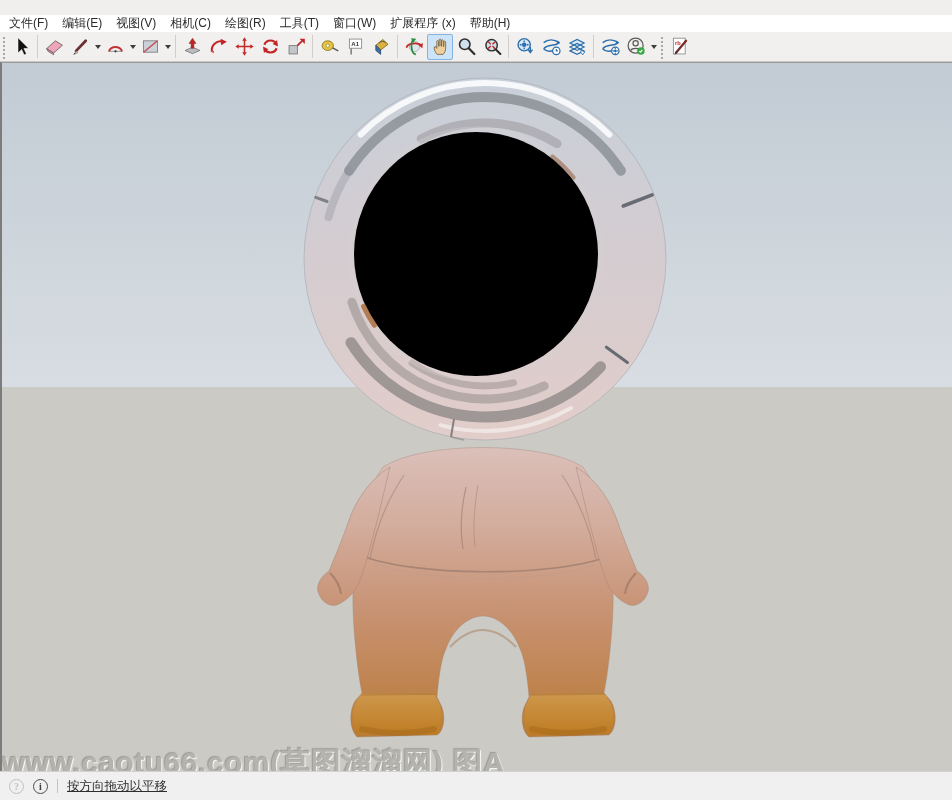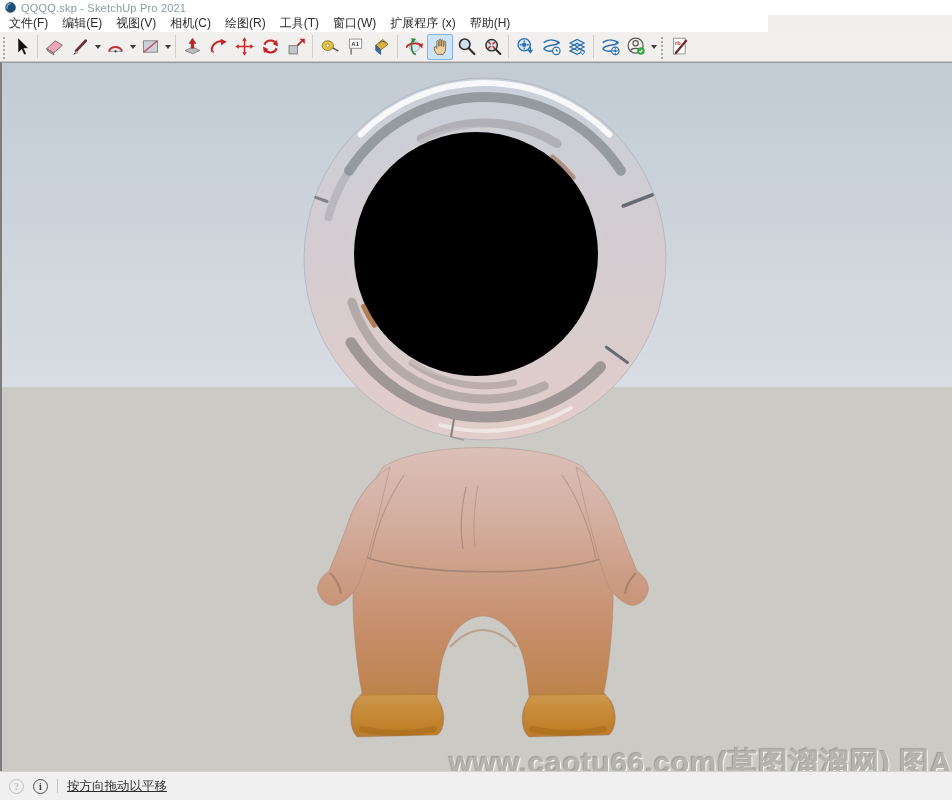--- a/index.html
+++ b/index.html
@@ -7,21 +7,21 @@
     font-family:"Liberation Sans","DejaVu Sans",sans-serif; background:#fff; }
   .window { position:relative; width:952px; height:800px; background:#f0efee; }
 
   
   .titlebar { position:absolute; left:0; top:0; width:952px; height:15px;
     background:#ffffff; display:flex; align-items:center; padding-left:5px; gap:5px; }
   .titlebar .app-ico { width:11px; height:11px; flex:0 0 auto; }
   .titlebar .ttl { font-size:11px; color:#8b98a4; letter-spacing:.2px; white-space:nowrap; }
 
   
-  .menubar { position:absolute; left:0; top:15px; width:768px; height:17px;
+  .menubar { position:absolute; left:0; top:15px; width:952px; height:17px;
     background:#ffffff; display:flex; align-items:flex-start; padding-left:2px; }
   .menubar .mi { font-size:12px; color:#2b2b2b; padding:0 7px; height:17px;
     line-height:17px; white-space:nowrap; cursor:default; }
 
   
   .toolbar { position:absolute; left:0; top:32px; width:952px; height:30px;
     background:#f1f0ee; border-bottom:1px solid #c9c8c5; display:flex; align-items:center; }
   .grip { width:6px; height:24px; margin:0 1px;
     background-image:radial-gradient(circle,#a9a7a3 1px,transparent 1.1px);
     background-size:4px 4px; background-position:1px 1px; }
@@ -34,21 +34,21 @@
     border-right:3.5px solid transparent; border-top:4px solid #3c3c3c; }
   .tsep { width:1px; height:23px; background:#cfcecb; margin:0 3px; flex:0 0 auto; }
 
   
   .viewport { position:absolute; left:0; top:62px; width:952px; height:709px;
     border-left:2px solid #7c7c7c; border-top:1px solid #9a9a9a; overflow:hidden;
     background:linear-gradient(to bottom,#c2cbd4 0%,#d7dde2 45%,#eef0f2 100%); }
   .ground { position:absolute; left:0; top:324px; width:100%; height:385px;
     background:#cbcac5; }
   .figure { position:absolute; left:0; top:0; }
-  .watermark { position:absolute; left:0; top:680px; width:100%; text-align:right;
+  .watermark { position:absolute; left:0; top:680px; width:100%; text-align:left;
     font-size:30px; font-weight:bold; letter-spacing:.5px; color:#b5b3ae;
     text-shadow:-1px -1px 1px rgba(110,108,102,.5), 1px 1px 1px rgba(255,255,255,.9);
     white-space:nowrap; pointer-events:none; }
 
   
   .statusbar { position:absolute; left:0; top:771px; width:952px; height:29px;
     background:#f0f0f0; border-top:1px solid #d2d1cf; display:flex; align-items:center;
     padding-left:9px; gap:9px; }
   .sic { width:15px; height:15px; border-radius:50%; display:flex; align-items:center;
     justify-content:center; font-size:10px; font-weight:bold;
@@ -56,28 +56,20 @@
   .sic.geo { border:1.5px solid #c3c0ba; color:#c3c0ba; }
   .sic.info { border:1.5px solid #4c4c4c; color:#3c3c3c; }
   .ssep { width:1px; height:14px; background:#c4c3c0; }
   .shint { font-size:12.5px; color:#2e2e2e; white-space:nowrap;text-decoration:underline; }
 </style>
 </head>
 <body>
 
 <div class="window">
 
-  <div class="titlebar">
-    <svg class="app-ico" viewBox="0 0 12 12">
-      <circle cx="6" cy="6" r="5.4" fill="#1d4f79"></circle>
-      <path d="M2.2 7.5 A4.5 4.5 0 0 1 6 1.7" fill="none" stroke="#7fb3d9" stroke-width="1.6"></path>
-      <circle cx="6" cy="6" r="5.4" fill="none" stroke="#123350" stroke-width="0.6"></circle>
-    </svg>
-    <span class="ttl">QQQQ.skp - SketchUp Pro 2021</span>
-  </div>
 
   <div class="menubar">
     <span class="mi">文件(F)</span>
     <span class="mi">编辑(E)</span>
     <span class="mi">视图(V)</span>
     <span class="mi">相机(C)</span>
     <span class="mi">绘图(R)</span>
     <span class="mi">工具(T)</span>
     <span class="mi">窗口(W)</span>
     <span class="mi">扩展程序 (x)</span>

